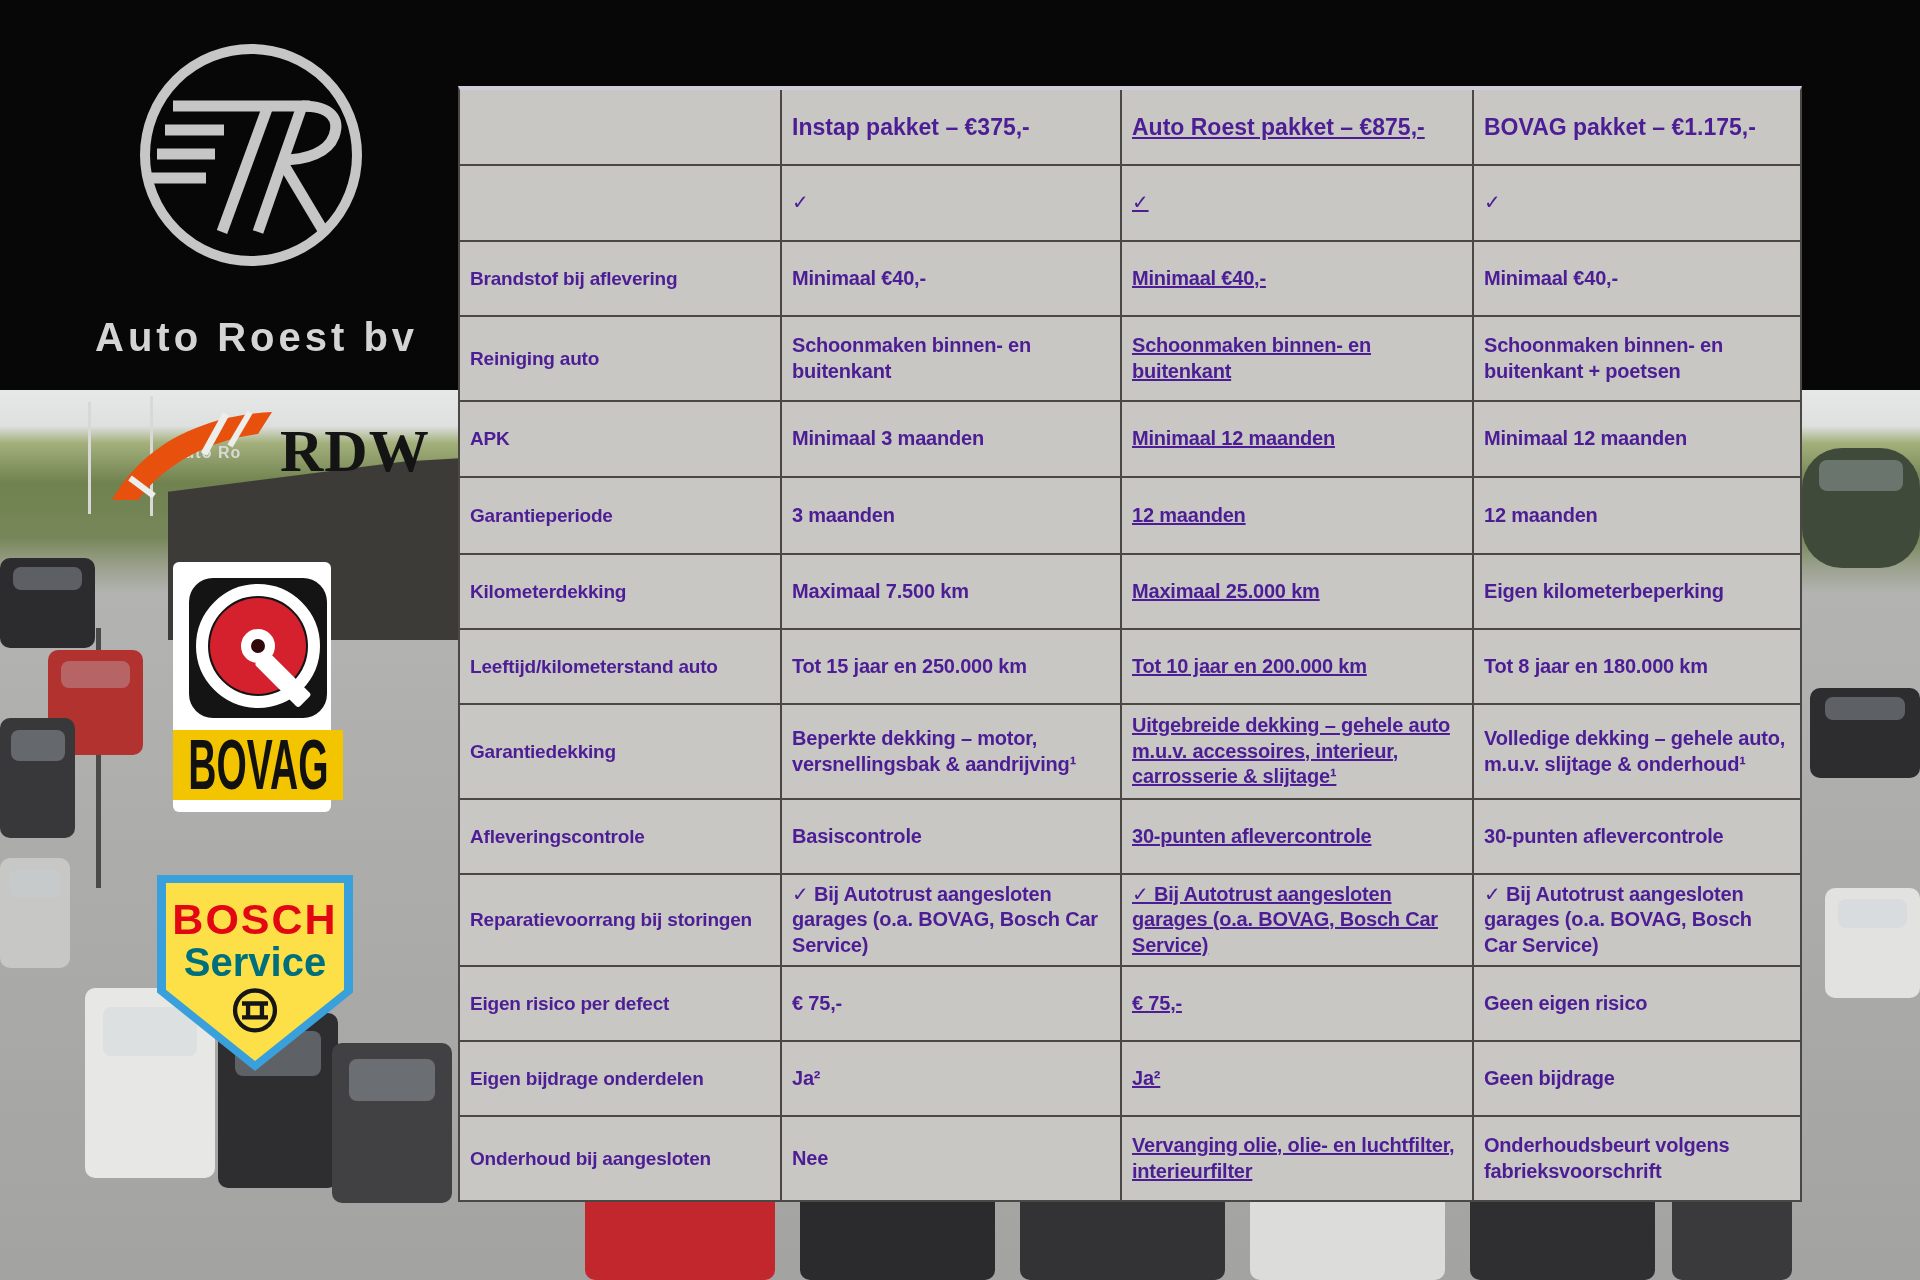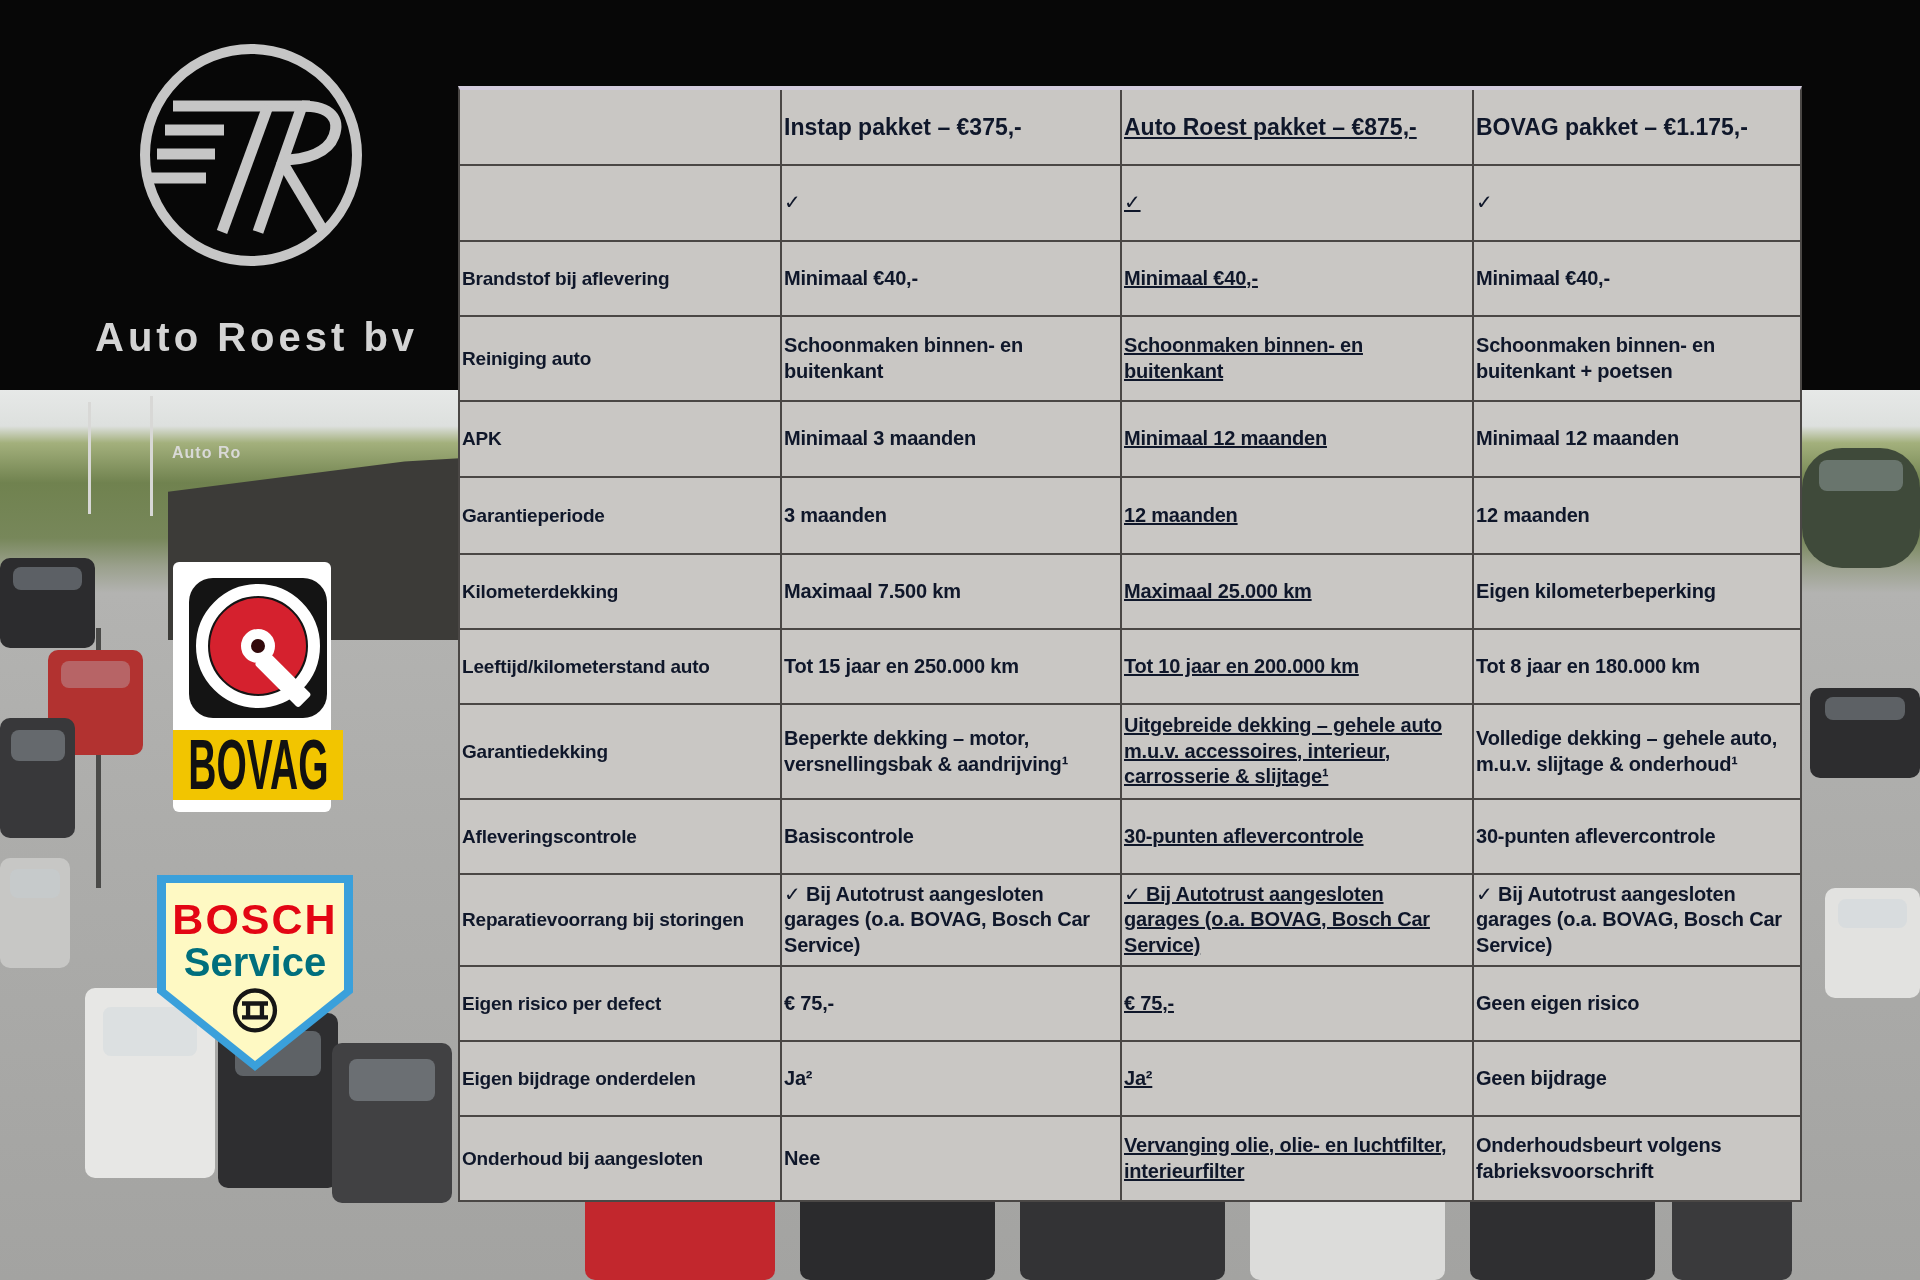--- a/index.html
+++ b/index.html
@@ -45,33 +45,33 @@
     transform:rotate(45deg);transform-origin:left center;border-radius:3px;}
   .bovag-band{position:absolute;left:0;top:168px;width:170px;height:70px;background:#f2c500;
     display:flex;align-items:center;justify-content:center;overflow:hidden;}
   .bovag-word{font-size:52px;font-weight:700;color:#111;
     transform:scale(.75,1.35);letter-spacing:0px;}
 
   
   .bosch{position:absolute;left:157px;top:875px;width:196px;height:196px;}
   .bosch-outer{position:absolute;inset:0;background:#3aa0db;
     clip-path:polygon(0 0,100% 0,100% 60%,50% 100%,0 60%);}
-  .bosch-inner{position:absolute;left:9px;top:8px;right:9px;bottom:10px;background:#fef9c3;
+  .bosch-inner{position:absolute;left:9px;top:8px;right:9px;bottom:10px;background:#fde047;
     clip-path:polygon(0 0,100% 0,100% 60%,50% 100%,0 60%);
     display:flex;flex-direction:column;align-items:center;}
   .bosch-word{color:#e30613;font-weight:700;font-size:43px;letter-spacing:2px;margin-top:12px;}
   .bosch-service{color:#006f7d;font-weight:700;font-size:40px;margin-top:-4px;}
 
   
   .pkg-table{position:absolute;left:458px;top:86px;width:1340px;background:#c9c7c4;
     border:2px solid #4a4745;border-top:4px solid #d2cbdc;z-index:5;}
   .trow{display:flex;border-bottom:2px solid #4a4745;box-sizing:border-box;}
   .trow:last-child{border-bottom:none;}
-  .tc{box-sizing:border-box;padding:6px 12px 6px 2px;display:flex;align-items:center;
-    color:#0f172a;font-weight:700;background:#c9c7c4;border-right:2px solid #4a4745;}
+  .tc{box-sizing:border-box;padding:6px 12px 6px 10px;display:flex;align-items:center;
+    color:#4c1d95;font-weight:700;background:#c9c7c4;border-right:2px solid #4a4745;}
   .tc:last-child{border-right:none;}
   .c0{width:322px;} .c1{width:340px;} .c2{width:352px;text-decoration:underline;} .c3{width:326px;}
   .hdr{font-size:23px;white-space:nowrap;overflow:hidden;}
   .lbl{font-size:19px;white-space:nowrap;overflow:hidden;letter-spacing:-0.2px;}
   .val{font-size:20px;line-height:1.28;letter-spacing:-0.2px;}
 </style>
 </head>
 <body>
 
 <div class="stage">
@@ -110,20 +110,29 @@
       <path d="M39,136 L97,136"></path>
       <path d="M31,160 L88,160"></path>
       <path d="M150,88 L104,214"></path>
       <path d="M184,88 L140,214"></path>
       <path d="M184,88 C214,88 222,102 216,118 C210,134 190,142 163,142"></path>
       <path d="M163,142 L206,214"></path>
     </g>
   </svg>
   <div class="brand-name">Auto Roest bv</div>
 
+  <div class="rdw">
+    <svg width="168" height="92" viewBox="0 0 168 92">
+      <path d="M4,90 C22,58 52,30 96,15 C118,7 144,3 164,2 L150,24 C104,30 58,52 30,90 Z" fill="#e8500e"></path>
+      <path d="M118,4 L96,44" stroke="#eceeeb" stroke-width="7"></path>
+      <path d="M142,2 L122,36" stroke="#eceeeb" stroke-width="6"></path>
+      <path d="M22,68 L46,86" stroke="#eceeeb" stroke-width="6"></path>
+    </svg>
+    <span class="rdw-text">RDW</span>
+  </div>
 
   <div class="bovag-card">
     <div class="bovag-emblem">
       <div class="bovag-ring"></div>
       <div class="bovag-disc"></div>
       <div class="bovag-handle"></div>
       <div class="bovag-hub"></div>
     </div>
     <div class="bovag-band">
       <span class="bovag-word">BOVAG</span>

